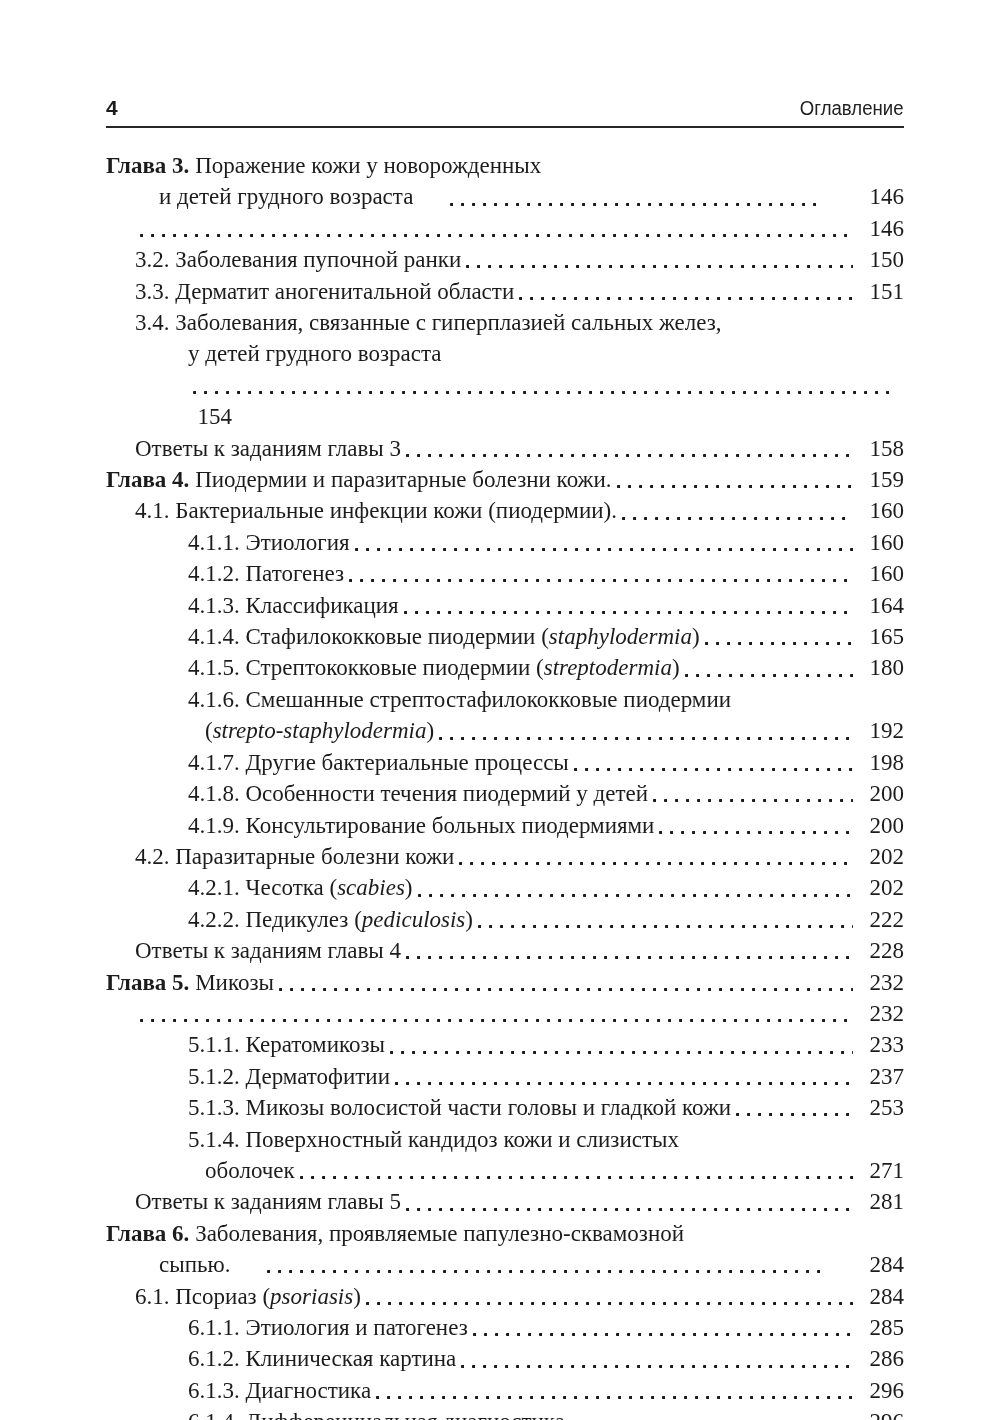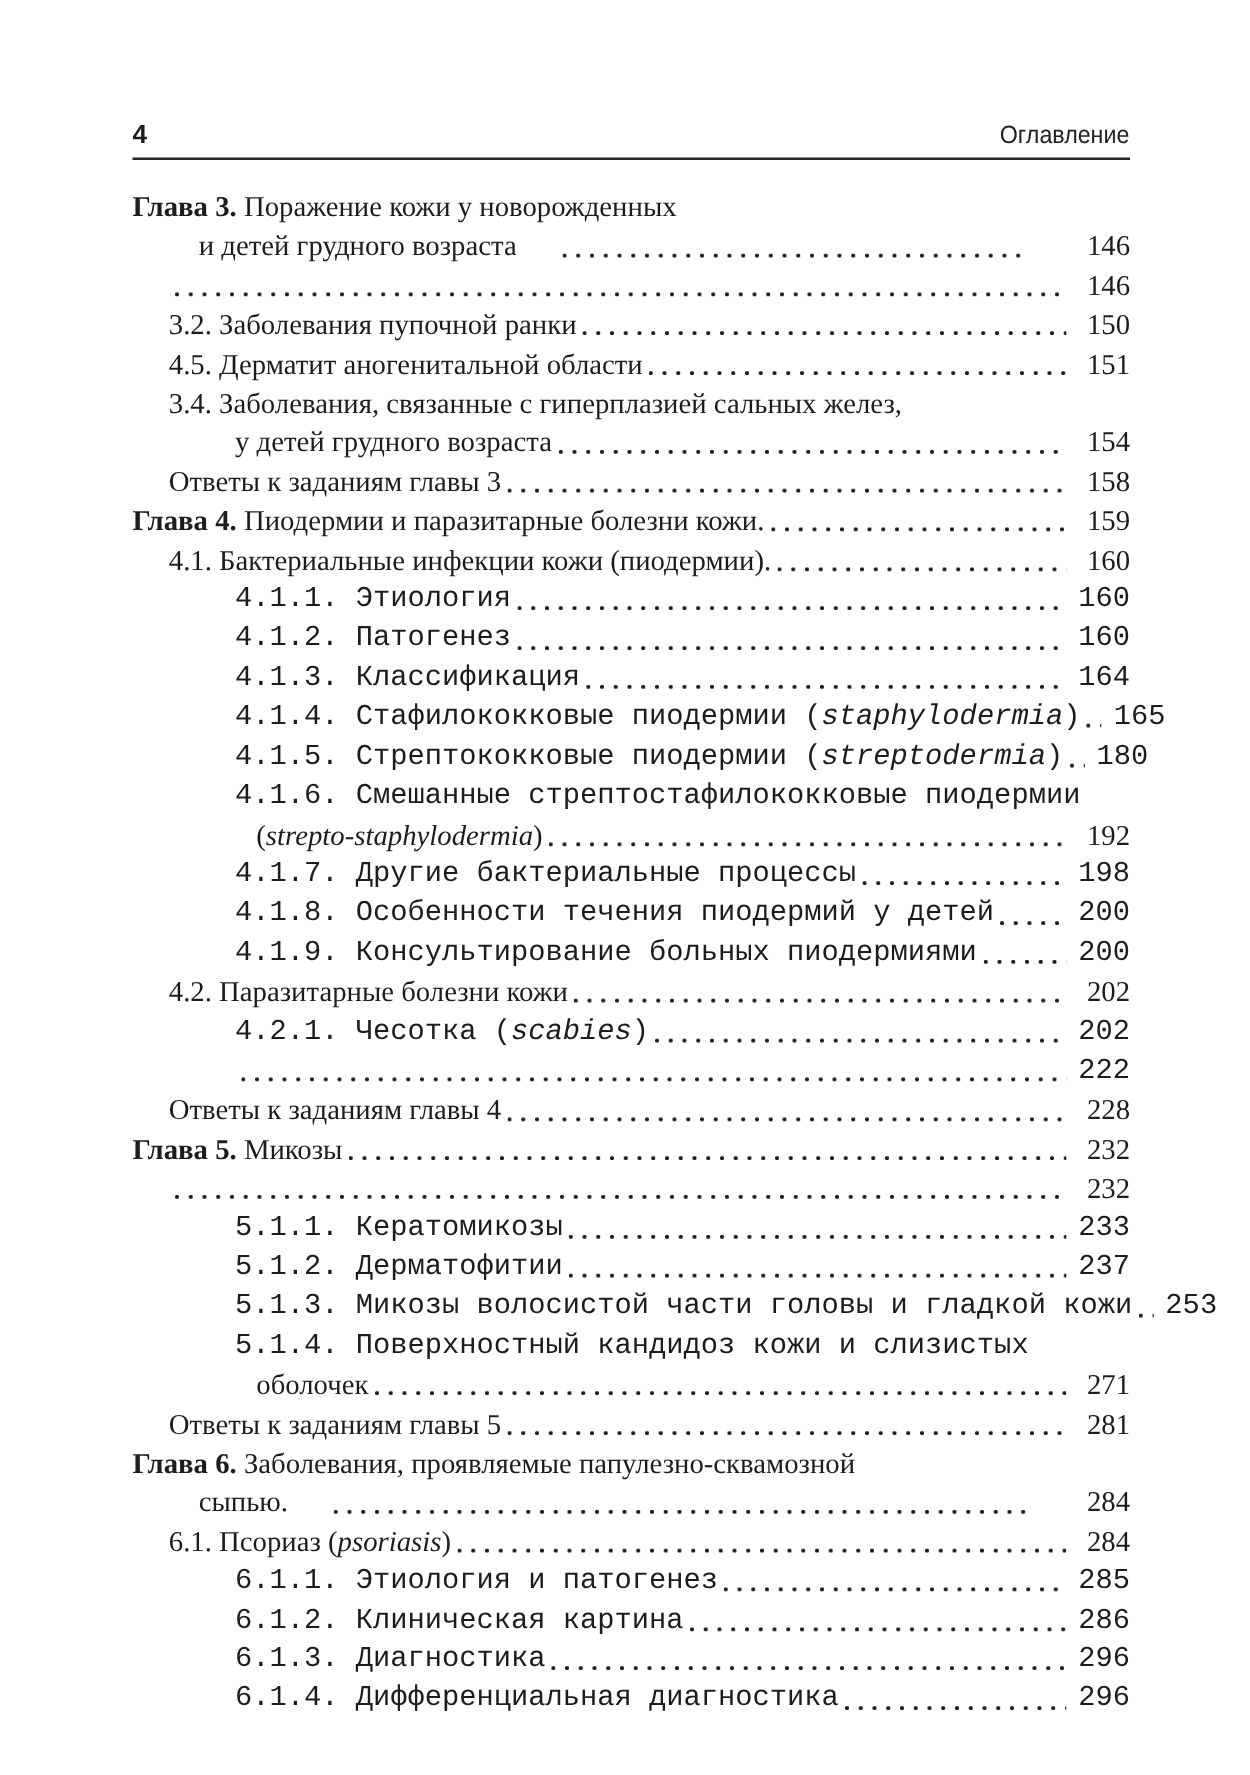--- a/index.html
+++ b/index.html
@@ -48,22 +48,22 @@
     background-repeat:repeat-x;
     background-position:0 calc(100% - 7px);
   }
   .row .pg{ flex:none; min-width:44px; text-align:right; }
   .b{ font-weight:bold; }
   .i{ font-style:italic; }
   
   .row.chapter        { padding-left:0; }
   .row.section        { padding-left:29px; }
   .row.chapter-cont   { padding-left:53px;gap:32px; }
-  .row.subsection     { padding-left:82px;font-family:Liberation Mono, monospace; }
-  .row.section-cont   { padding-left:82px; }
+  .row.subsection     { padding-left:82px; }
+  .row.section-cont   { padding-left:82px;flex-direction:column; }
   .row.subsection-cont{ padding-left:99px; }
 </style>
 </head>
 <body>
 
 <div class="sheet">
   <div class="running-head">
     <span class="folio">4</span>
     <span class="rtitle">Оглавление</span>
   </div>
@@ -80,21 +80,21 @@
       <div class="row section">
         <span class="dots"></span>
         <span class="pg">146</span>
       </div>
       <div class="row section">
         <span class="txt"><span>3.2. Заболевания пупочной ранки</span></span>
         <span class="dots"></span>
         <span class="pg">150</span>
       </div>
       <div class="row section">
-        <span class="txt"><span>4.5. Дерматит аногенитальной области</span></span>
+        <span class="txt"><span>3.3. Дерматит аногенитальной области</span></span>
         <span class="dots"></span>
         <span class="pg">151</span>
       </div>
       <div class="row section">
         <span class="txt"><span>3.4. Заболевания, связанные с гиперплазией сальных желез,</span></span>
       </div>
       <div class="row section-cont">
         <span class="txt"><span>у детей грудного возраста</span></span>
         <span class="dots"></span>
         <span class="pg">154</span>
@@ -166,20 +166,21 @@
         <span class="txt"><span>4.2. Паразитарные болезни кожи</span></span>
         <span class="dots"></span>
         <span class="pg">202</span>
       </div>
       <div class="row subsection">
         <span class="txt"><span>4.2.1. Чесотка (</span><span class="i">scabies</span><span>)</span></span>
         <span class="dots"></span>
         <span class="pg">202</span>
       </div>
       <div class="row subsection">
+        <span class="txt"><span>4.2.2. Педикулез (</span><span class="i">pediculosis</span><span>)</span></span>
         <span class="dots"></span>
         <span class="pg">222</span>
       </div>
       <div class="row section">
         <span class="txt"><span>Ответы к заданиям главы 4</span></span>
         <span class="dots"></span>
         <span class="pg">228</span>
       </div>
       <div class="row chapter">
         <span class="txt"><span class="b">Глава 5.</span><span> Микозы</span></span>

